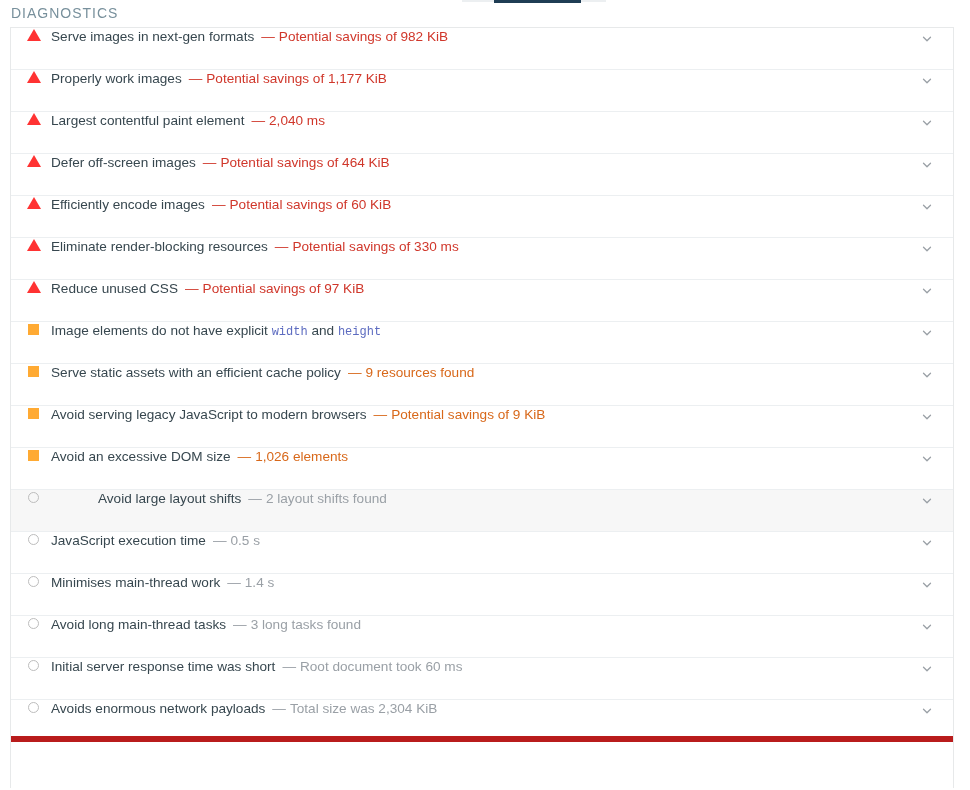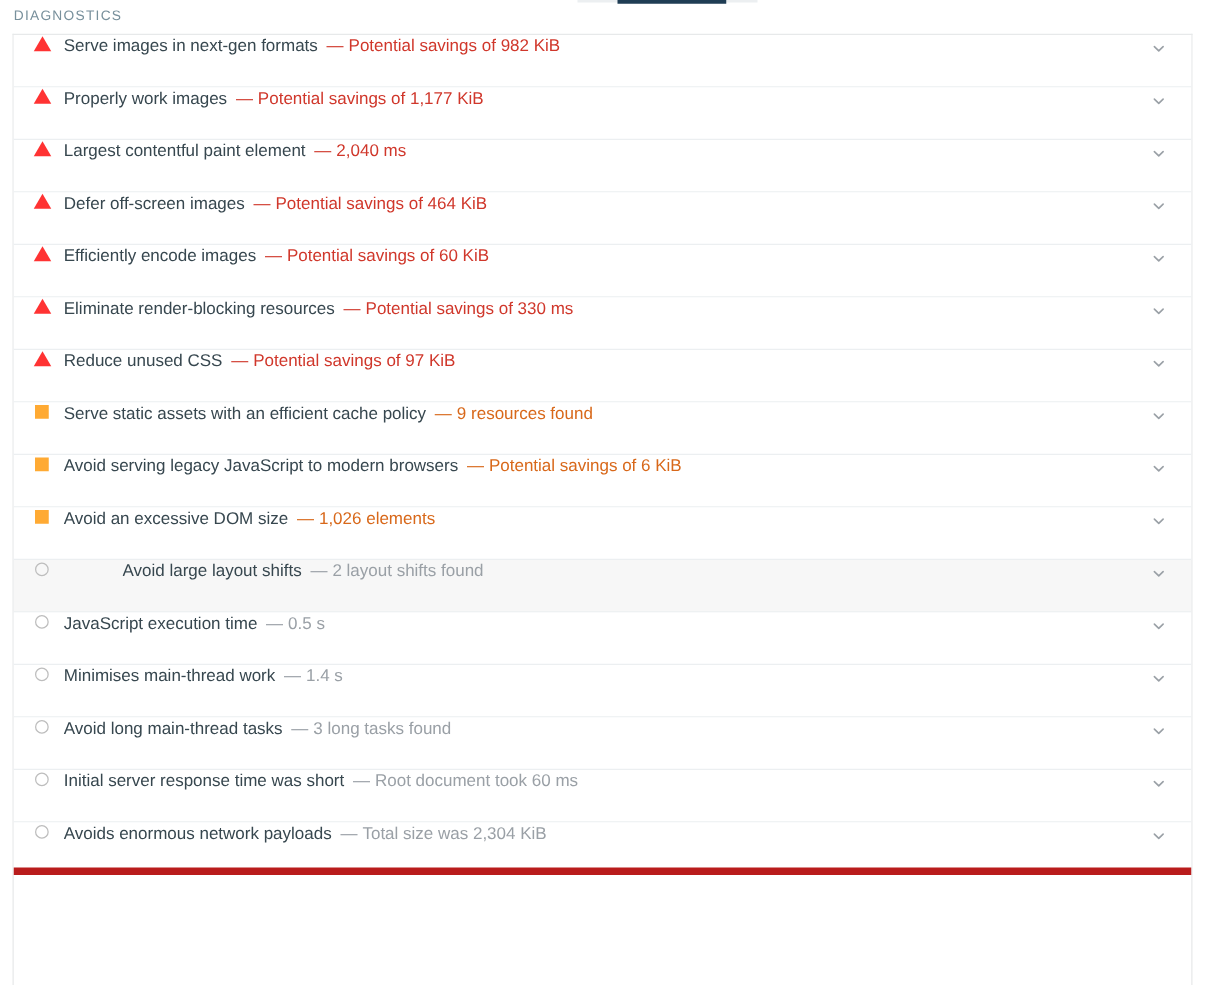--- a/index.html
+++ b/index.html
@@ -38,21 +38,21 @@
     width: 87px;
     height: 3px;
     background: #1f3d54;
   }
 
   
   .section-heading {
     position: absolute;
     top: 5px;
     left: 11px;
-    font-size: 11px;
+    font-size: 14px;
     letter-spacing: 1.0px;
     color: #78909c;
     text-transform: uppercase;
     font-weight: 400;
     line-height: 16px;
   }
 
   
   .audit-card {
     position: absolute;
@@ -237,30 +237,39 @@
       <span class="sev-icon fail"></span>
       <div class="audit-text sev-fail"><span class="audit-title">Reduce unused CSS</span><span class="audit-sep">—</span><span class="audit-display">Potential savings of 97 KiB</span></div>
       <span class="chevron">
         <svg width="14" height="14" viewBox="0 0 24 24" fill="none" stroke="#9aa0a6" stroke-width="2.2" stroke-linecap="round" stroke-linejoin="round">
           <polyline points="6 9 12 15 18 9"></polyline>
         </svg>
       </span>
     </div>
     <div class="audit-row">
       <span class="sev-icon average"></span>
+      <div class="audit-text sev-average"><span class="audit-title"><span>Image elements do not have explicit </span><code class="inline-code">width</code><span> and </span><code class="inline-code">height</code></span></div>
+      <span class="chevron">
+        <svg width="14" height="14" viewBox="0 0 24 24" fill="none" stroke="#9aa0a6" stroke-width="2.2" stroke-linecap="round" stroke-linejoin="round">
+          <polyline points="6 9 12 15 18 9"></polyline>
+        </svg>
+      </span>
+    </div>
+    <div class="audit-row">
+      <span class="sev-icon average"></span>
       <div class="audit-text sev-average"><span class="audit-title">Serve static assets with an efficient cache policy</span><span class="audit-sep">—</span><span class="audit-display">9 resources found</span></div>
       <span class="chevron">
         <svg width="14" height="14" viewBox="0 0 24 24" fill="none" stroke="#9aa0a6" stroke-width="2.2" stroke-linecap="round" stroke-linejoin="round">
           <polyline points="6 9 12 15 18 9"></polyline>
         </svg>
       </span>
     </div>
     <div class="audit-row">
       <span class="sev-icon average"></span>
-      <div class="audit-text sev-average"><span class="audit-title">Avoid serving legacy JavaScript to modern browsers</span><span class="audit-sep">—</span><span class="audit-display">Potential savings of 6 KiB</span></div>
+      <div class="audit-text sev-average"><span class="audit-title">Avoid serving legacy JavaScript to modern browsers</span><span class="audit-sep">—</span><span class="audit-display">Potential savings of 9 KiB</span></div>
       <span class="chevron">
         <svg width="14" height="14" viewBox="0 0 24 24" fill="none" stroke="#9aa0a6" stroke-width="2.2" stroke-linecap="round" stroke-linejoin="round">
           <polyline points="6 9 12 15 18 9"></polyline>
         </svg>
       </span>
     </div>
     <div class="audit-row">
       <span class="sev-icon average"></span>
       <div class="audit-text sev-average"><span class="audit-title">Avoid an excessive DOM size</span><span class="audit-sep">—</span><span class="audit-display">1,026 elements</span></div>
       <span class="chevron">

